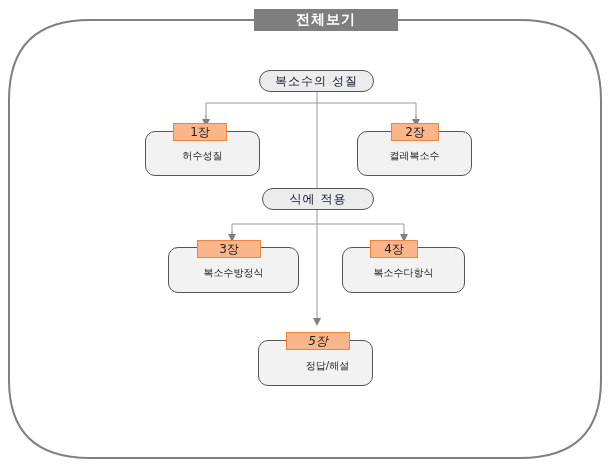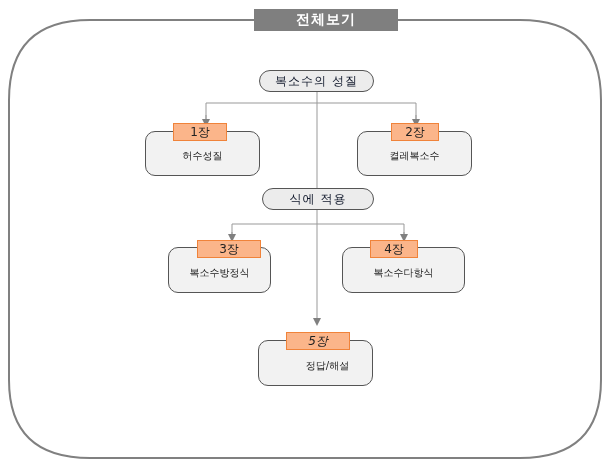--- a/index.html
+++ b/index.html
@@ -50,21 +50,21 @@
 <div class="box" style="left:145px;top:131px;width:115px;height:45px;">
     <span>허수성질</span>
   </div>
 <div class="tag" style="left:173px;top:123px;width:54px;">1장</div>
 
 <div class="box" style="left:357px;top:131px;width:115px;height:45px;">
     <span>켤레복소수</span>
   </div>
 <div class="tag" style="left:385px;top:123px;width:48px;margin-left:6px;">2장</div>
 
-<div class="box" style="left:168px;top:247px;width:103px;height:46px;">
+<div class="box" style="left:168px;top:247px;width:131px;height:46px;">
     <span>복소수방정식</span>
   </div>
 <div class="tag" style="left:197px;top:240px;width:64px;">3장</div>
 
 <div class="box" style="left:342px;top:247px;width:123px;height:46px;">
     <span>복소수다항식</span>
   </div>
 <div class="tag" style="left:370px;top:240px;width:48px;text-align:center;">4장</div>
 
 <div class="box" style="left:258px;top:340px;width:115px;height:46px;padding-left:24px;">

